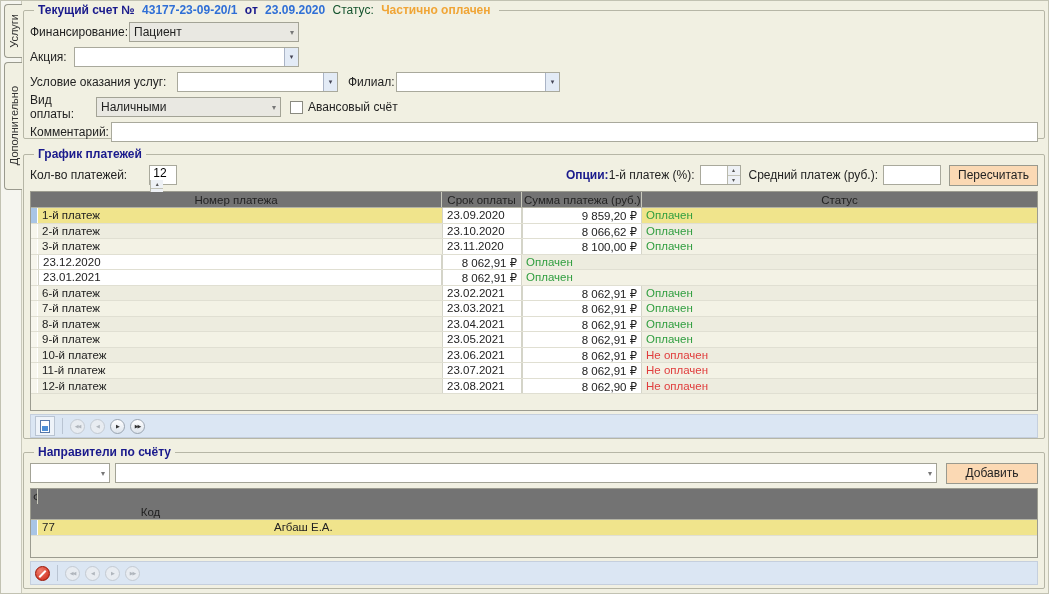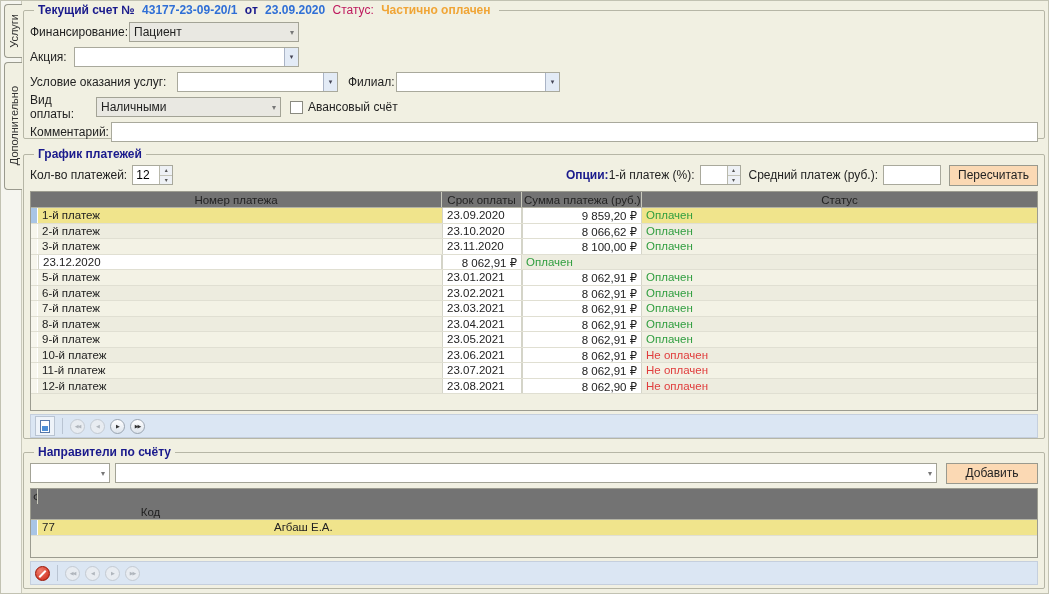--- a/index.html
+++ b/index.html
@@ -22,21 +22,21 @@
   .main{position:absolute; left:21px; top:0; width:1024px; height:100%; padding:0 1px;}
 
   fieldset.group{border:1px solid #b6b6a6; border-radius:2px; padding:0 6px 4px 6px; background:transparent;}
   fieldset.group legend{margin-left:4px; padding:0 4px; font-size:12px; font-weight:bold; color:var(--navy);}
   .fs1{margin-top:2px; height:136px;}
   .fs2{margin-top:8px; height:292px;}
   .fs3{margin-top:6px; height:144px;}
 
   .legend-part{font-weight:bold; color:var(--navy);}
   .legend-num{font-weight:bold; color:var(--blue);}
-  .legend-plain{font-weight:normal; color:#be185d;}
+  .legend-plain{font-weight:normal; color:#14532d;}
   .legend-status{font-weight:bold; color:var(--orange);}
   legend span{margin-right:4px;}
 
   .frow{display:flex; align-items:center; margin-top:5px; height:20px;}
   .flabel{font-size:12px; color:#222; flex:none;}
 
   
   .gselect{height:20px; background:#e9e8e2; border:1px solid #a3a396; display:flex; align-items:center; padding:0 4px; position:relative; cursor:default;}
   .gselect .val{flex:1; font-size:12px; color:#222; overflow:hidden; white-space:nowrap;}
   .gselect .arr{font-size:8px; color:#777; margin-left:4px;}
@@ -168,21 +168,21 @@
         <span class="flabel" style="width:81px;">Комментарий:</span>
         <input class="tbox" style="flex: 1 1 0%;" value="">
       </div>
     </fieldset>
 
     <fieldset class="group fs2 g1">
       <legend>График платежей</legend>
 
       <div class="ctrl-row">
         <span class="flabel">Кол-во платежей:</span>
-        <div class="spinner" style="margin-left:5px;">
+        <div class="spinner" style="margin-left:22px;flex-direction:column;">
           <input value="12" style="">
           <div class="spins">
             <div>▴</div>
             <div>▾</div>
           </div>
         </div>
 
         <span class="opt-label" style="margin-left:auto;">Опции:</span>
         <span class="flabel">1-й платеж (%):</span>
         <div class="spinner" style="margin-left:5px;">
@@ -227,21 +227,20 @@
               <div class="td c-status">Оплачен</div>
             </div>
             <div class="tr alt paid">
               <div class="td marker"></div>
               <div class="td cell-white c-due">23.12.2020</div>
               <div class="td cell-white c-amount">8 062,91 ₽</div>
               <div class="td c-status">Оплачен</div>
             </div>
             <div class="tr paid">
               <div class="td marker"></div>
-              <div class="td c-number">5-й платеж</div>
               <div class="td cell-white c-due">23.01.2021</div>
               <div class="td cell-white c-amount">8 062,91 ₽</div>
               <div class="td c-status">Оплачен</div>
             </div>
             <div class="tr alt paid">
               <div class="td marker"></div>
               <div class="td c-number">6-й платеж</div>
               <div class="td cell-white c-due">23.02.2021</div>
               <div class="td cell-white c-amount">8 062,91 ₽</div>
               <div class="td c-status">Оплачен</div>

